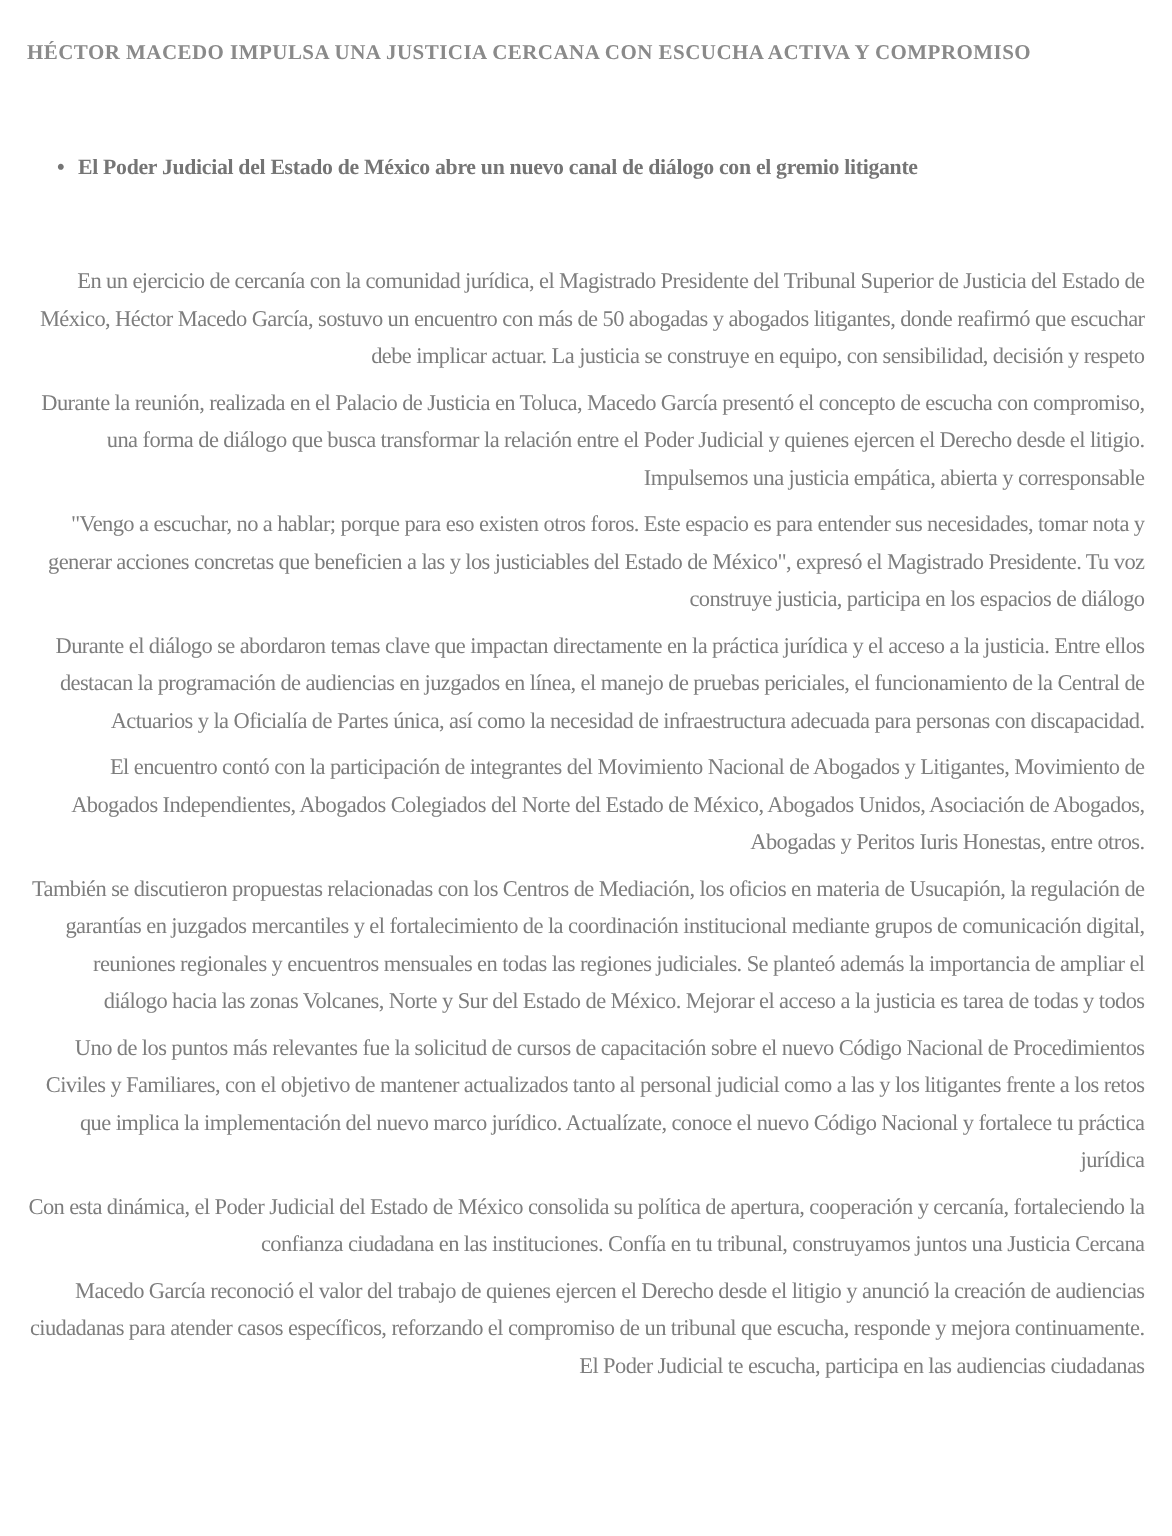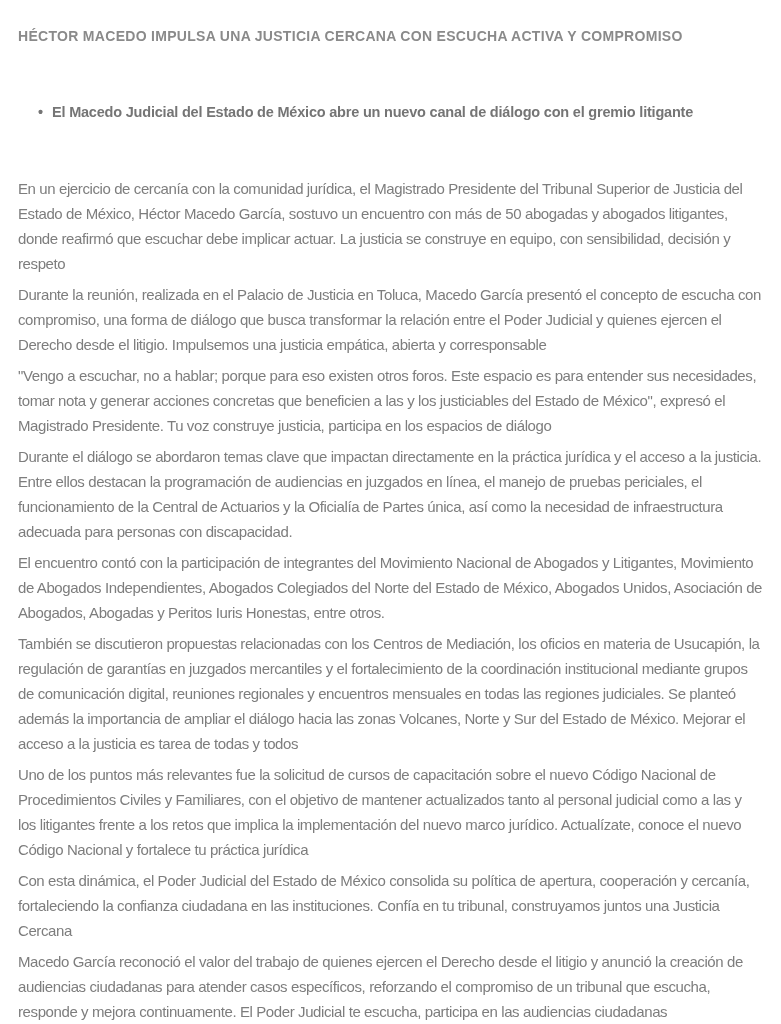--- a/index.html
+++ b/index.html
@@ -14,20 +14,21 @@
     overflow: hidden;
     font-family: "Liberation Sans", "DejaVu Sans", sans-serif;
     -webkit-font-smoothing: antialiased;
   }
   .page {
     box-sizing: border-box;
     width: 781px;
     height: 1024px;
     padding: 20px 18px 0 18px;
     background: #ffffff;
+    font-family: Liberation Serif, serif;
   }
   h1.article-title {
     margin: 6px 0 0 0;
     font-size: 14px;
     line-height: 20px;
     font-weight: 700;
     letter-spacing: 0.3px;
     color: #8a8a8a;
     text-transform: uppercase;
     white-space: nowrap;
@@ -48,41 +49,42 @@
   }
   .bullet-glyph {
     flex: 0 0 14px;
     width: 14px;
     color: #757575;
     font-size: 14.5px;
     line-height: 21px;
   }
   .article-body {
     margin-top: 53px;
+    text-align: right;
   }
   .article-body p {
     margin: 0 0 6px 0;
     font-size: 15px;
     line-height: 25px;
     letter-spacing: -0.4px;
     color: #7d7d7d;
     max-width: 745px;
   }
 </style>
 </head>
 <body>
 
 <main class="page">
 
   <h1 class="article-title">HÉCTOR MACEDO IMPULSA UNA JUSTICIA CERCANA CON ESCUCHA ACTIVA Y COMPROMISO</h1>
 
   <ul class="highlight-list">
     <li>
       <span class="bullet-glyph">•</span>
-      <span class="highlight-text">El Macedo Judicial del Estado de México abre un nuevo canal de diálogo con el gremio litigante</span>
+      <span class="highlight-text">El Poder Judicial del Estado de México abre un nuevo canal de diálogo con el gremio litigante</span>
     </li>
   </ul>
 
   <div class="article-body">
     <p>En un ejercicio de cercanía con la comunidad jurídica, el Magistrado Presidente del Tribunal Superior de Justicia del Estado de México, Héctor Macedo García, sostuvo un encuentro con más de 50 abogadas y abogados litigantes, donde reafirmó que escuchar debe implicar actuar. La justicia se construye en equipo, con sensibilidad, decisión y respeto</p>
     <p>Durante la reunión, realizada en el Palacio de Justicia en Toluca, Macedo García presentó el concepto de escucha con compromiso, una forma de diálogo que busca transformar la relación entre el Poder Judicial y quienes ejercen el Derecho desde el litigio. Impulsemos una justicia empática, abierta y corresponsable</p>
     <p>"Vengo a escuchar, no a hablar; porque para eso existen otros foros. Este espacio es para entender sus necesidades, tomar nota y generar acciones concretas que beneficien a las y los justiciables del Estado de México", expresó el Magistrado Presidente. Tu voz construye justicia, participa en los espacios de diálogo</p>
     <p>Durante el diálogo se abordaron temas clave que impactan directamente en la práctica jurídica y el acceso a la justicia. Entre ellos destacan la programación de audiencias en juzgados en línea, el manejo de pruebas periciales, el funcionamiento de la Central de Actuarios y la Oficialía de Partes única, así como la necesidad de infraestructura adecuada para personas con discapacidad.</p>
     <p>El encuentro contó con la participación de integrantes del Movimiento Nacional de Abogados y Litigantes, Movimiento de Abogados Independientes, Abogados Colegiados del Norte del Estado de México, Abogados Unidos, Asociación de Abogados, Abogadas y Peritos Iuris Honestas, entre otros.</p>
     <p>También se discutieron propuestas relacionadas con los Centros de Mediación, los oficios en materia de Usucapión, la regulación de garantías en juzgados mercantiles y el fortalecimiento de la coordinación institucional mediante grupos de comunicación digital, reuniones regionales y encuentros mensuales en todas las regiones judiciales. Se planteó además la importancia de ampliar el diálogo hacia las zonas Volcanes, Norte y Sur del Estado de México. Mejorar el acceso a la justicia es tarea de todas y todos</p>

